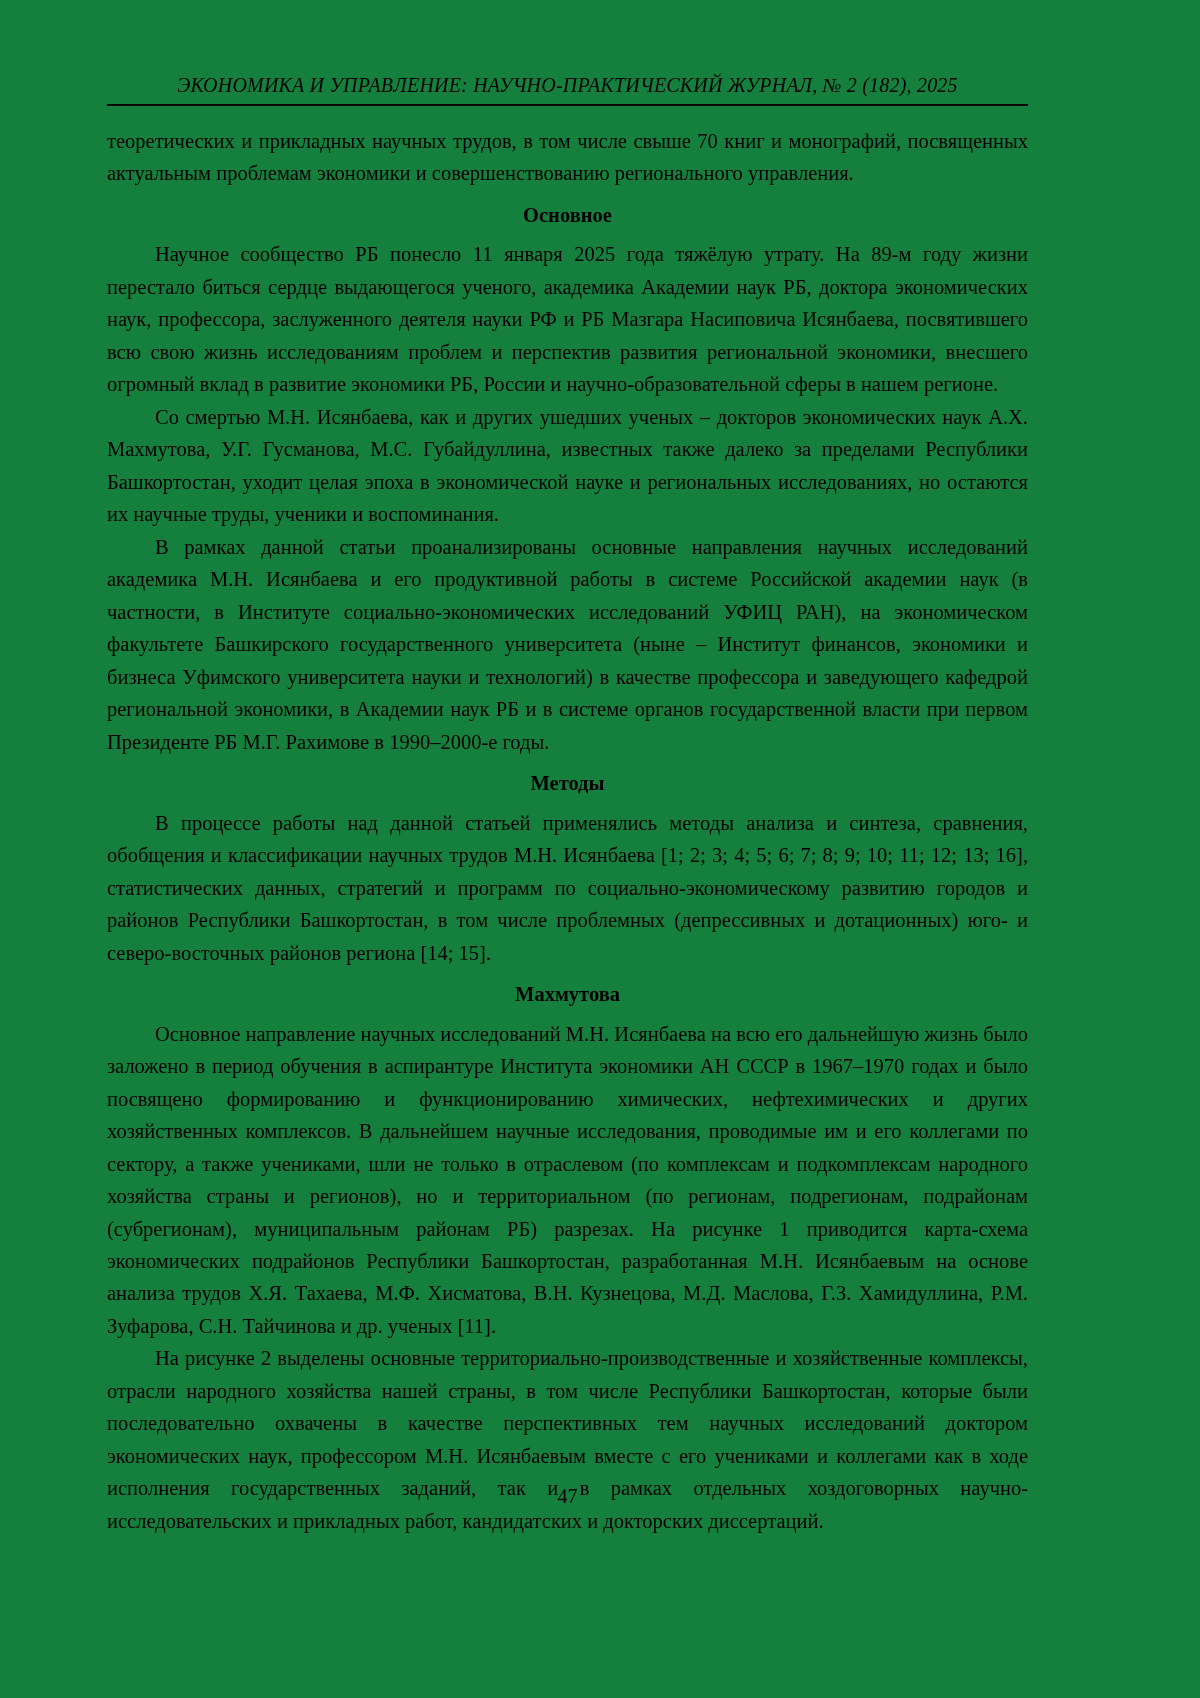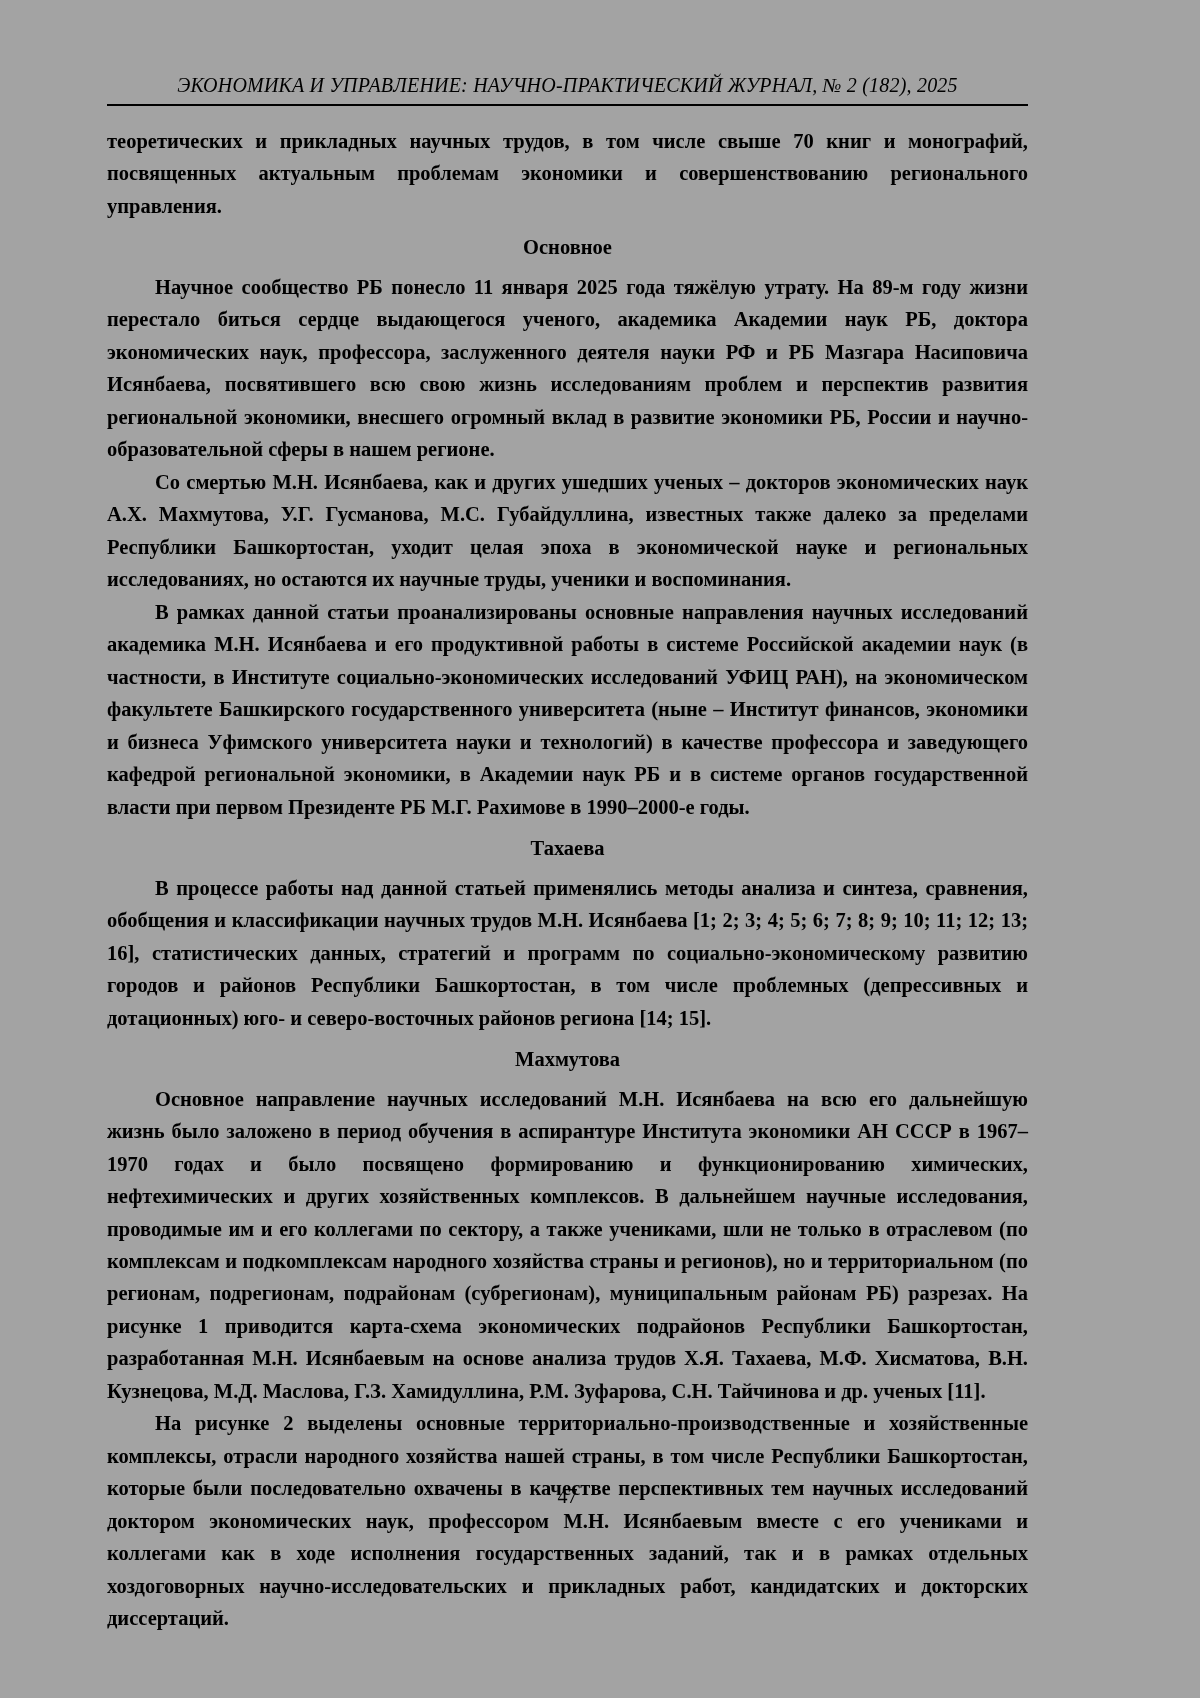--- a/index.html
+++ b/index.html
@@ -4,21 +4,21 @@
 <style>
   html, body {
     margin: 0;
     padding: 0;
     background: #ffffff;
   }
   .page {
     position: relative;
     width: 1200px;
     height: 1698px;
-    background: #a3a3a3;
+    background: #15803d;
     color: #000000;
     font-family: "Liberation Serif", serif;
     overflow: hidden;
   }
   .content-column {
     margin-left: 107px;
     width: 921px;
   }
   .running-head {
     padding-top: 74px;
@@ -37,21 +37,20 @@
   }
   .body-text {
     margin-top: 19px;
     font-size: 20.5px;
     line-height: 1.585;
     text-align: justify;
   }
   .body-text p {
     margin: 0;
     text-indent: 48px;
-    font-weight: bold;
   }
   .body-text p.no-indent {
     text-indent: 0;
   }
   .section-heading {
     text-align: center;
     font-weight: bold;
     font-size: 20.5px;
     margin: 9px 0 7px 0;
     text-indent: 0;
@@ -79,21 +78,21 @@
 
     <main class="body-text">
 
       <p class="no-indent">теоретических и прикладных научных трудов, в том числе свыше 70 книг и монографий, посвященных актуальным проблемам экономики и совершенствованию регионального управления.</p>
 
       <h2 class="section-heading">Основное</h2>
       <p>Научное сообщество РБ понесло 11 января 2025 года тяжёлую утрату. На 89-м году жизни перестало биться сердце выдающегося ученого, академика Академии наук РБ, доктора экономических наук, профессора, заслуженного деятеля науки РФ и РБ Мазгара Насиповича Исянбаева, посвятившего всю свою жизнь исследованиям проблем и перспектив развития региональной экономики, внесшего огромный вклад в развитие экономики РБ, России и научно-образовательной сферы в нашем регионе.</p>
       <p>Со смертью М.Н. Исянбаева, как и других ушедших ученых – докторов экономических наук А.Х. Махмутова, У.Г. Гусманова, М.С. Губайдуллина, известных также далеко за пределами Республики Башкортостан, уходит целая эпоха в экономической науке и региональных исследованиях, но остаются их научные труды, ученики и воспоминания.</p>
       <p>В рамках данной статьи проанализированы основные направления научных исследований академика М.Н. Исянбаева и его продуктивной работы в системе Российской академии наук (в частности, в Институте социально-экономических исследований УФИЦ РАН), на экономическом факультете Башкирского государственного университета (ныне – Институт финансов, экономики и бизнеса Уфимского университета науки и технологий) в качестве профессора и заведующего кафедрой региональной экономики, в Академии наук РБ и в системе органов государственной власти при первом Президенте РБ М.Г. Рахимове в 1990–2000-е годы.</p>
 
-      <h2 class="section-heading">Тахаева</h2>
+      <h2 class="section-heading">Методы</h2>
       <p>В процессе работы над данной статьей применялись методы анализа и синтеза, сравнения, обобщения и классификации научных трудов М.Н. Исянбаева [1; 2; 3; 4; 5; 6; 7; 8; 9; 10; 11; 12; 13; 16], статистических данных, стратегий и программ по социально-экономическому развитию городов и районов Республики Башкортостан, в том числе проблемных (депрессивных и дотационных) юго- и северо-восточных районов региона [14; 15].</p>
 
       <h2 class="section-heading">Махмутова</h2>
       <p>Основное направление научных исследований М.Н. Исянбаева на всю его дальнейшую жизнь было заложено в период обучения в аспирантуре Института экономики АН СССР в 1967–1970 годах и было посвящено формированию и функционированию химических, нефтехимических и других хозяйственных комплексов. В дальнейшем научные исследования, проводимые им и его коллегами по сектору, а также учениками, шли не только в отраслевом (по комплексам и подкомплексам народного хозяйства страны и регионов), но и территориальном (по регионам, подрегионам, подрайонам (субрегионам), муниципальным районам РБ) разрезах. На рисунке 1 приводится карта-схема экономических подрайонов Республики Башкортостан, разработанная М.Н. Исянбаевым на основе анализа трудов Х.Я. Тахаева, М.Ф. Хисматова, В.Н. Кузнецова, М.Д. Маслова, Г.З. Хамидуллина, Р.М. Зуфарова, С.Н. Тайчинова и др. ученых [11].</p>
       <p>На рисунке 2 выделены основные территориально-производственные и хозяйственные комплексы, отрасли народного хозяйства нашей страны, в том числе Республики Башкортостан, которые были последовательно охвачены в качестве перспективных тем научных исследований доктором экономических наук, профессором М.Н. Исянбаевым вместе с его учениками и коллегами как в ходе исполнения государственных заданий, так и в рамках отдельных хоздоговорных научно-исследовательских и прикладных работ, кандидатских и докторских диссертаций.</p>
 
     </main>
 
   </div>
 

